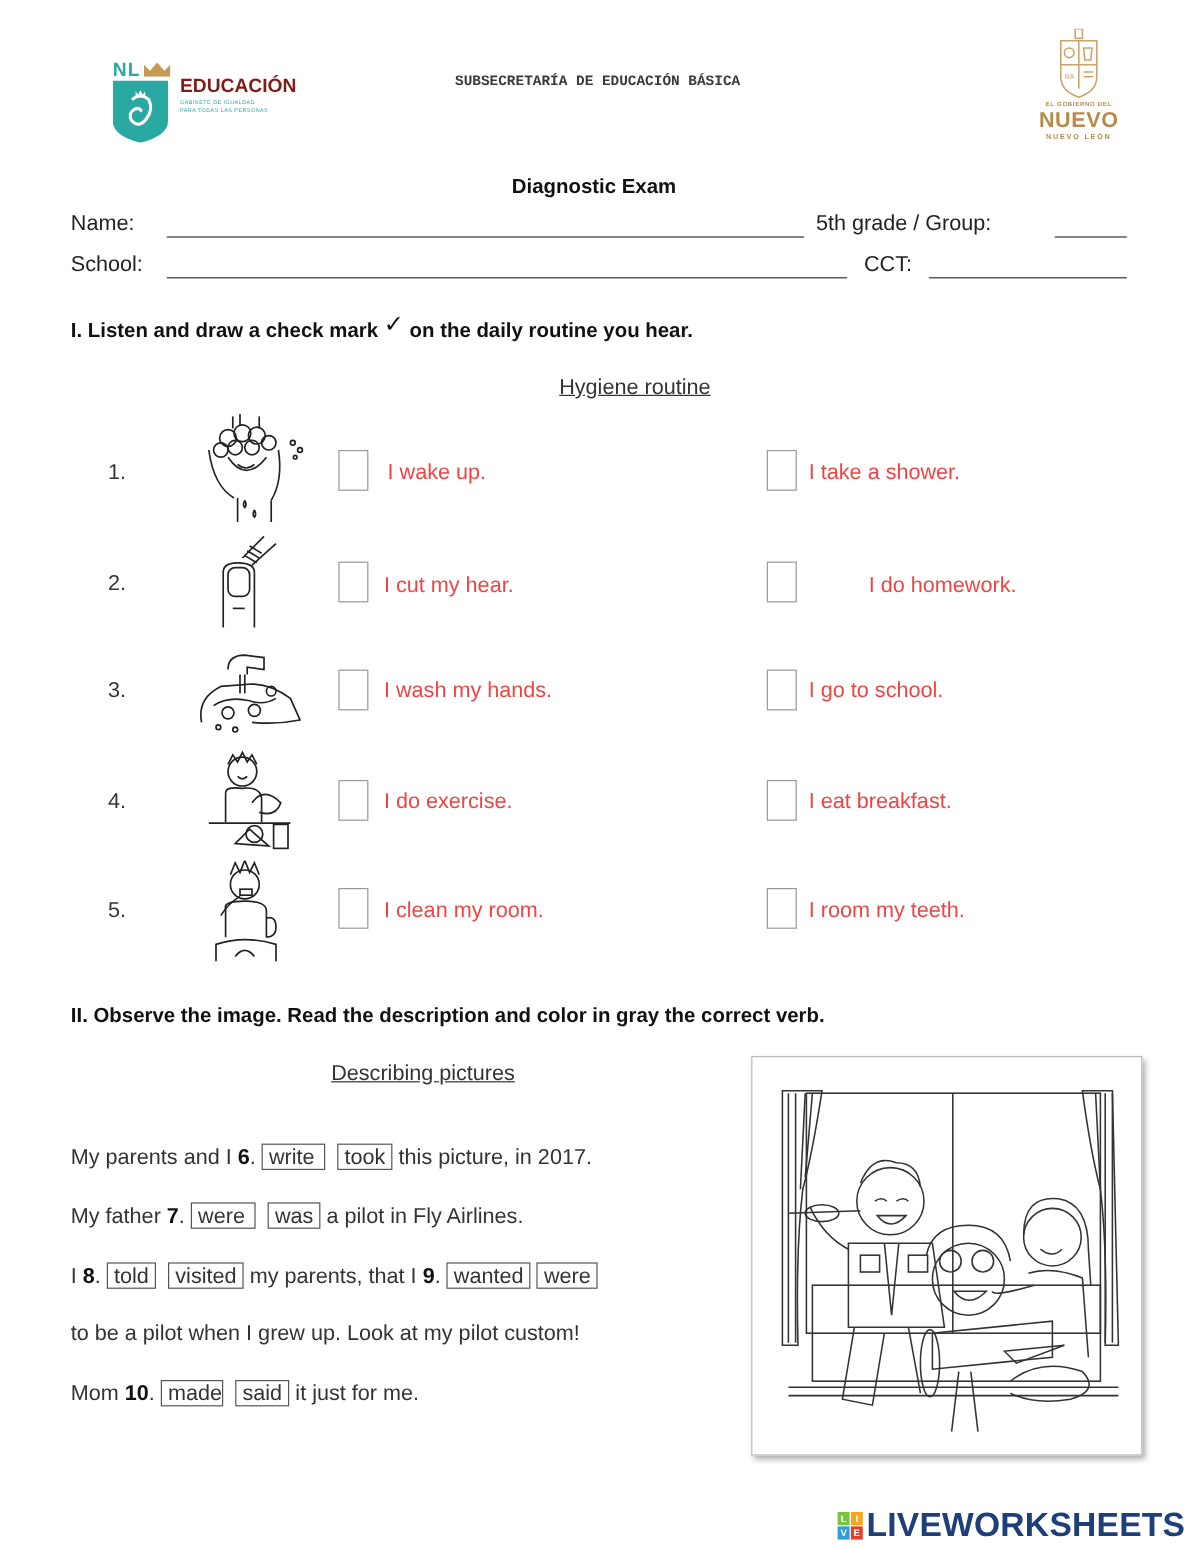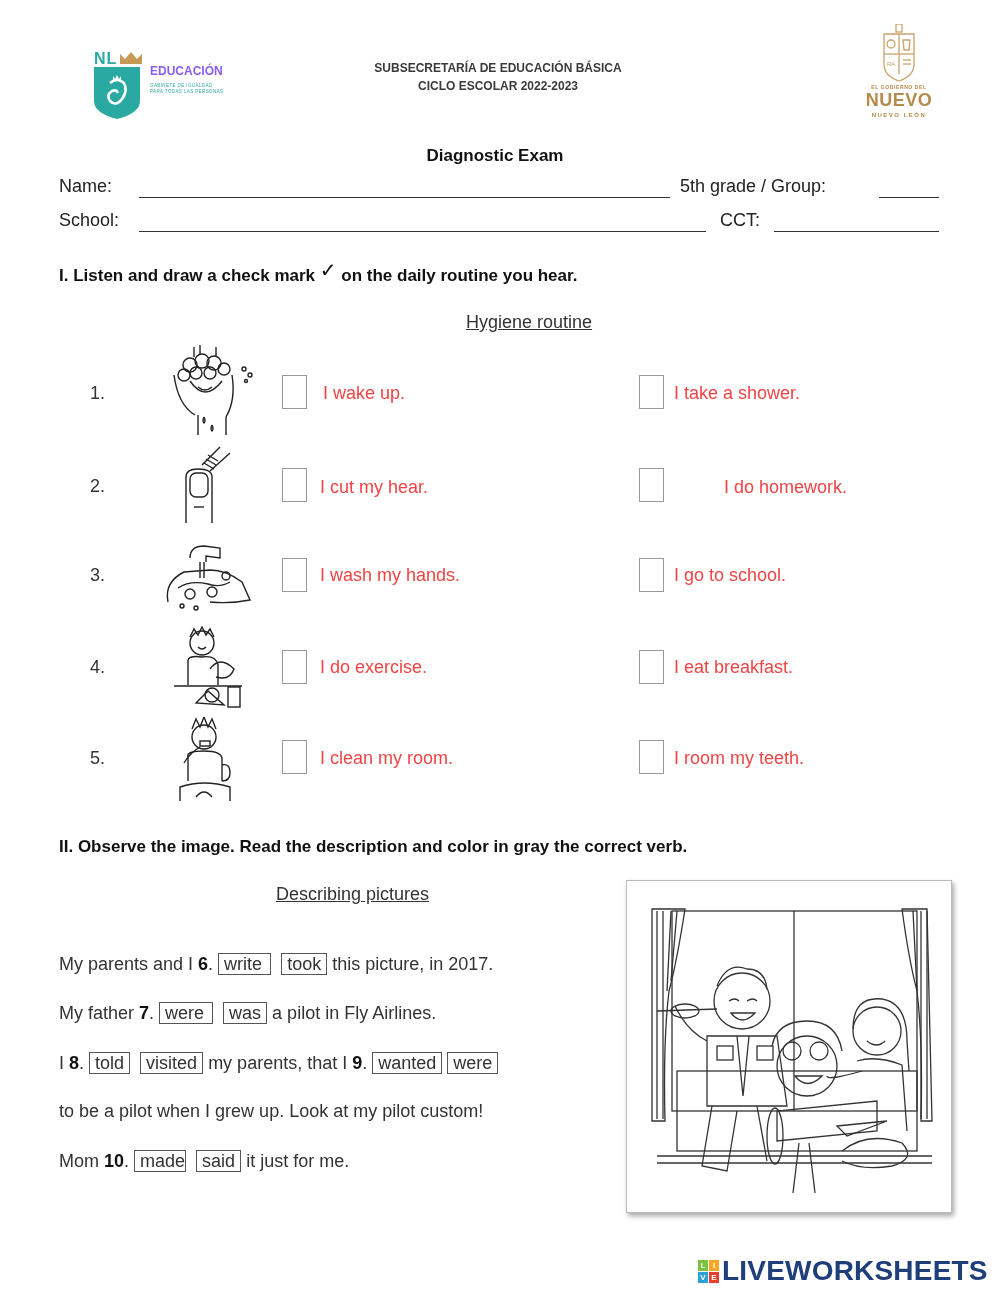--- a/index.html
+++ b/index.html
@@ -4,24 +4,24 @@
 <style>
   * { box-sizing: border-box; margin: 0; padding: 0; }
   html, body { width: 1000px; height: 1291px; background: #ffffff; overflow: hidden; }
   body { position: relative; font-family: "Liberation Sans", "DejaVu Sans", sans-serif; color: #222; }
 
   
   .logo-left { position: absolute; left: 94px; top: 50px; width: 150px; height: 70px; }
   .nl-text { position: absolute; left: 0; top: 0; font-weight: bold; font-size: 16px; color: #2aa9a2; letter-spacing: 1px; }
   .crown { position: absolute; left: 26px; top: 2px; width: 22px; height: 12px; }
   .shield { position: absolute; left: 0; top: 17px; width: 46px; height: 52px; }
-  .edu-text { position: absolute; left: 56px; top: 14px; font-weight: bold; font-size: 12px; color: #8b5cf6; }
+  .edu-text { position: absolute; left: 56px; top: 14px; font-weight: bold; font-size: 16px; color: #7f1d1d; }
   .edu-sub { position: absolute; left: 56px; top: 33px; font-size: 4.5px; color: #2aa9a2; line-height: 5.5px; letter-spacing: 0.4px; width: 100px; }
 
-  .header-center { position: absolute; left: 340px; top: 59px; width: 316px; text-align: center; font-weight: bold; font-size: 12px; color: #3a3a3a; line-height: 18px; }
+  .header-center { position: absolute; left: 340px; top: 59px; width: 316px; text-align: center; font-weight: bold; font-size: 12px; color: #3a3a3a; line-height: 18px; font-family: Liberation Mono, monospace; }
 
   .logo-right { position: absolute; left: 858px; top: 24px; width: 82px; height: 95px; }
   .gov-small { position: absolute; left: 0; top: 60px; width: 82px; text-align: center; font-size: 5px; font-weight: bold; color: #b58b4c; letter-spacing: 0.6px; }
   .gov-big { position: absolute; left: 0; top: 66px; width: 82px; text-align: center; font-size: 18px; font-weight: bold; color: #b58b4c; letter-spacing: 0.5px; }
   .gov-sub { position: absolute; left: 0; top: 88px; width: 82px; text-align: center; font-size: 6px; font-weight: bold; color: #b58b4c; letter-spacing: 1.5px; }
 
   .title { position: absolute; left: 0; top: 146px; width: 990px; text-align: center; font-weight: bold; font-size: 17px; color: #111; }
 
   .field-row { position: absolute; font-size: 18px; color: #222; }
   .line { position: absolute; border-bottom: 1.2px solid #333; height: 1px; }
@@ -65,21 +65,20 @@
   </svg>
   <span class="edu-text">EDUCACIÓN</span>
   <div class="edu-sub">
     <div>GABINETE DE IGUALDAD</div>
     <div>PARA TODAS LAS PERSONAS</div>
   </div>
 </div>
 
 <div class="header-center">
   <div>SUBSECRETARÍA DE EDUCACIÓN BÁSICA</div>
-  <div>CICLO ESCOLAR 2022-2023</div>
 </div>
 
 <div class="logo-right">
   <svg style="position:absolute;left:18px;top:0;" width="46" height="58" viewBox="0 0 46 58">
     <g stroke="#c9a36b" stroke-width="1.3" fill="none">
       <rect x="20" y="0" width="6" height="8"></rect>
       <path d="M8 10 H38 V40 Q38 52 23 57 Q8 52 8 40 Z"></path>
       <line x1="23" y1="10" x2="23" y2="50"></line>
       <line x1="8" y1="30" x2="38" y2="30"></line>
       <circle cx="15" cy="20" r="4"></circle>

